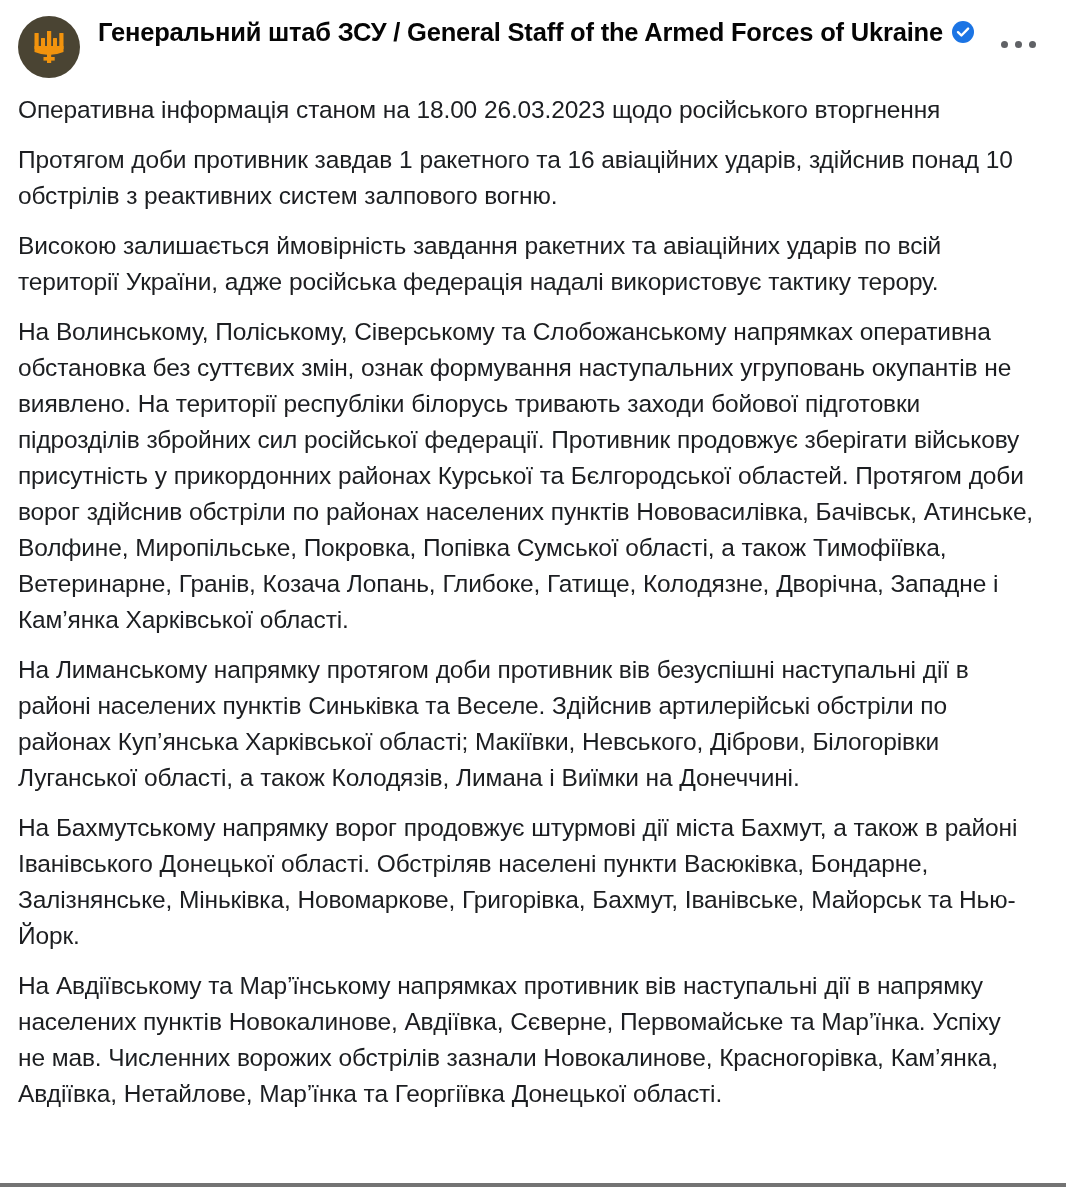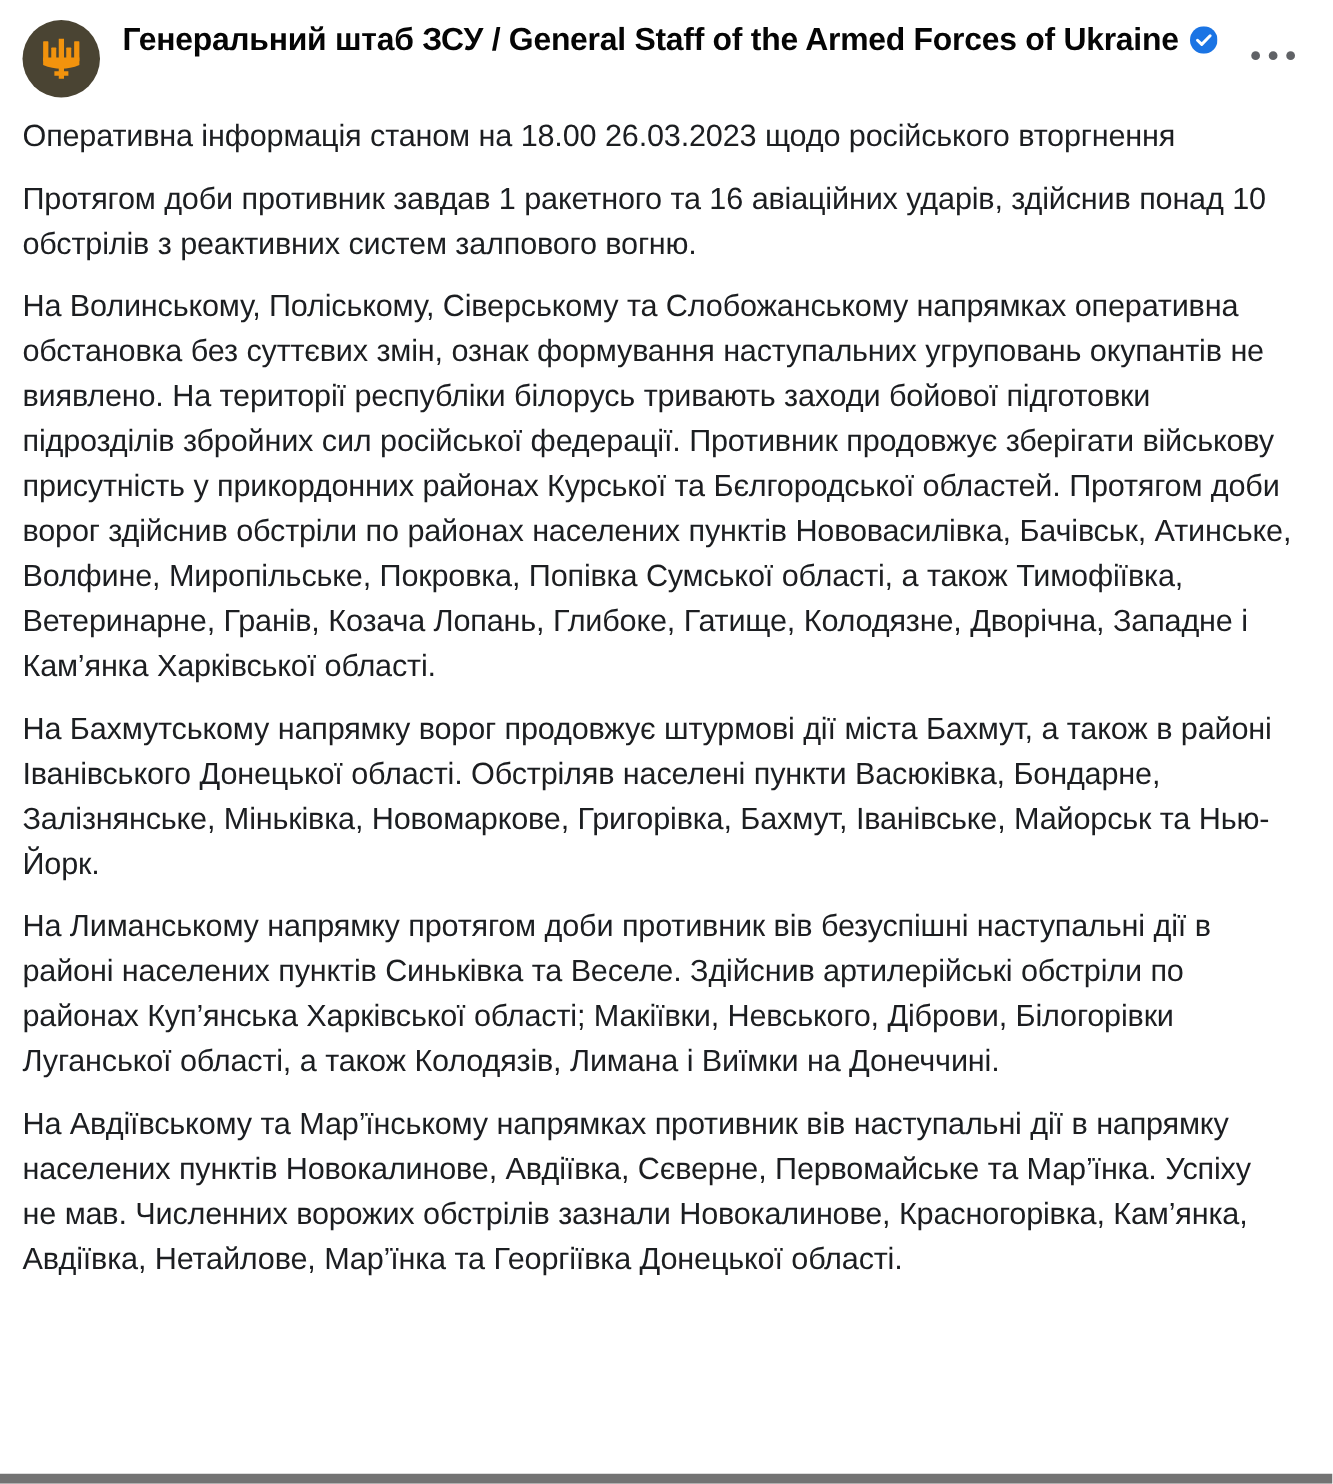--- a/index.html
+++ b/index.html
@@ -15,21 +15,21 @@
     font-family: "Liberation Sans", "DejaVu Sans", sans-serif;
     color: #050505;
     position: relative;
   }
 
   .post {
     width: 1066px;
     height: 1187px;
     background: #ffffff;
     position: relative;
-    border-bottom: 8px solid #737373;
+    border-bottom: 4px solid #737373;
   }
 
   
   .post-header {
     display: flex;
     align-items: flex-start;
     padding: 16px 18px 0 18px;
     position: relative;
     height: 86px;
   }
@@ -175,19 +175,20 @@
     <div class="menu-dots">
       <span></span>
       <span></span>
       <span></span>
     </div>
   </div>
 
   <div class="post-body">
     <p>Оперативна інформація станом на 18.00 26.03.2023 щодо російського вторгнення</p>
     <p>Протягом доби противник завдав 1 ракетного та 16 авіаційних ударів,  здійснив понад 10 обстрілів з реактивних систем залпового вогню.</p>
+    <p>Високою залишається ймовірність завдання ракетних та авіаційних ударів по всій території України, адже російська федерація надалі використовує тактику терору.</p>
     <p>На Волинському, Поліському, Сіверському та Слобожанському напрямках оперативна обстановка без суттєвих змін, ознак формування наступальних угруповань окупантів не виявлено. На території республіки білорусь тривають заходи бойової підготовки підрозділів збройних сил російської федерації. Противник продовжує зберігати військову присутність у прикордонних районах Курської та Бєлгородської областей. Протягом доби ворог здійснив обстріли по районах населених пунктів Нововасилівка, Бачівськ, Атинське, Волфине, Миропільське, Покровка, Попівка Сумської області, а також Тимофіївка, Ветеринарне, Гранів, Козача Лопань, Глибоке, Гатище, Колодязне, Дворічна, Западне і Кам’янка Харківської області.</p>
+    <p>На Лиманському напрямку протягом доби противник вів безуспішні наступальні дії в районі населених пунктів Синьківка та Веселе. Здійснив артилерійські обстріли по районах Куп’янська Харківської області; Макіївки, Невського, Діброви, Білогорівки Луганської області, а також Колодязів, Лимана і Виїмки на Донеччині.</p>
     <p>На Бахмутському напрямку ворог продовжує штурмові дії міста Бахмут, а також в районі Іванівського Донецької області. Обстріляв населені пункти Васюківка, Бондарне, Залізнянське, Міньківка, Новомаркове, Григорівка, Бахмут, Іванівське, Майорськ та Нью-Йорк.</p>
-    <p>На Лиманському напрямку протягом доби противник вів безуспішні наступальні дії в районі населених пунктів Синьківка та Веселе. Здійснив артилерійські обстріли по районах Куп’янська Харківської області; Макіївки, Невського, Діброви, Білогорівки Луганської області, а також Колодязів, Лимана і Виїмки на Донеччині.</p>
     <p>На Авдіївському та Мар’їнському напрямках противник вів наступальні дії в напрямку населених пунктів Новокалинове, Авдіївка, Сєверне, Первомайське та Мар’їнка. Успіху не мав. Численних ворожих обстрілів зазнали Новокалинове, Красногорівка, Кам’янка, Авдіївка, Нетайлове, Мар’їнка та Георгіївка Донецької області.</p>
   </div>
 
 </div>
 
 </body></html>

